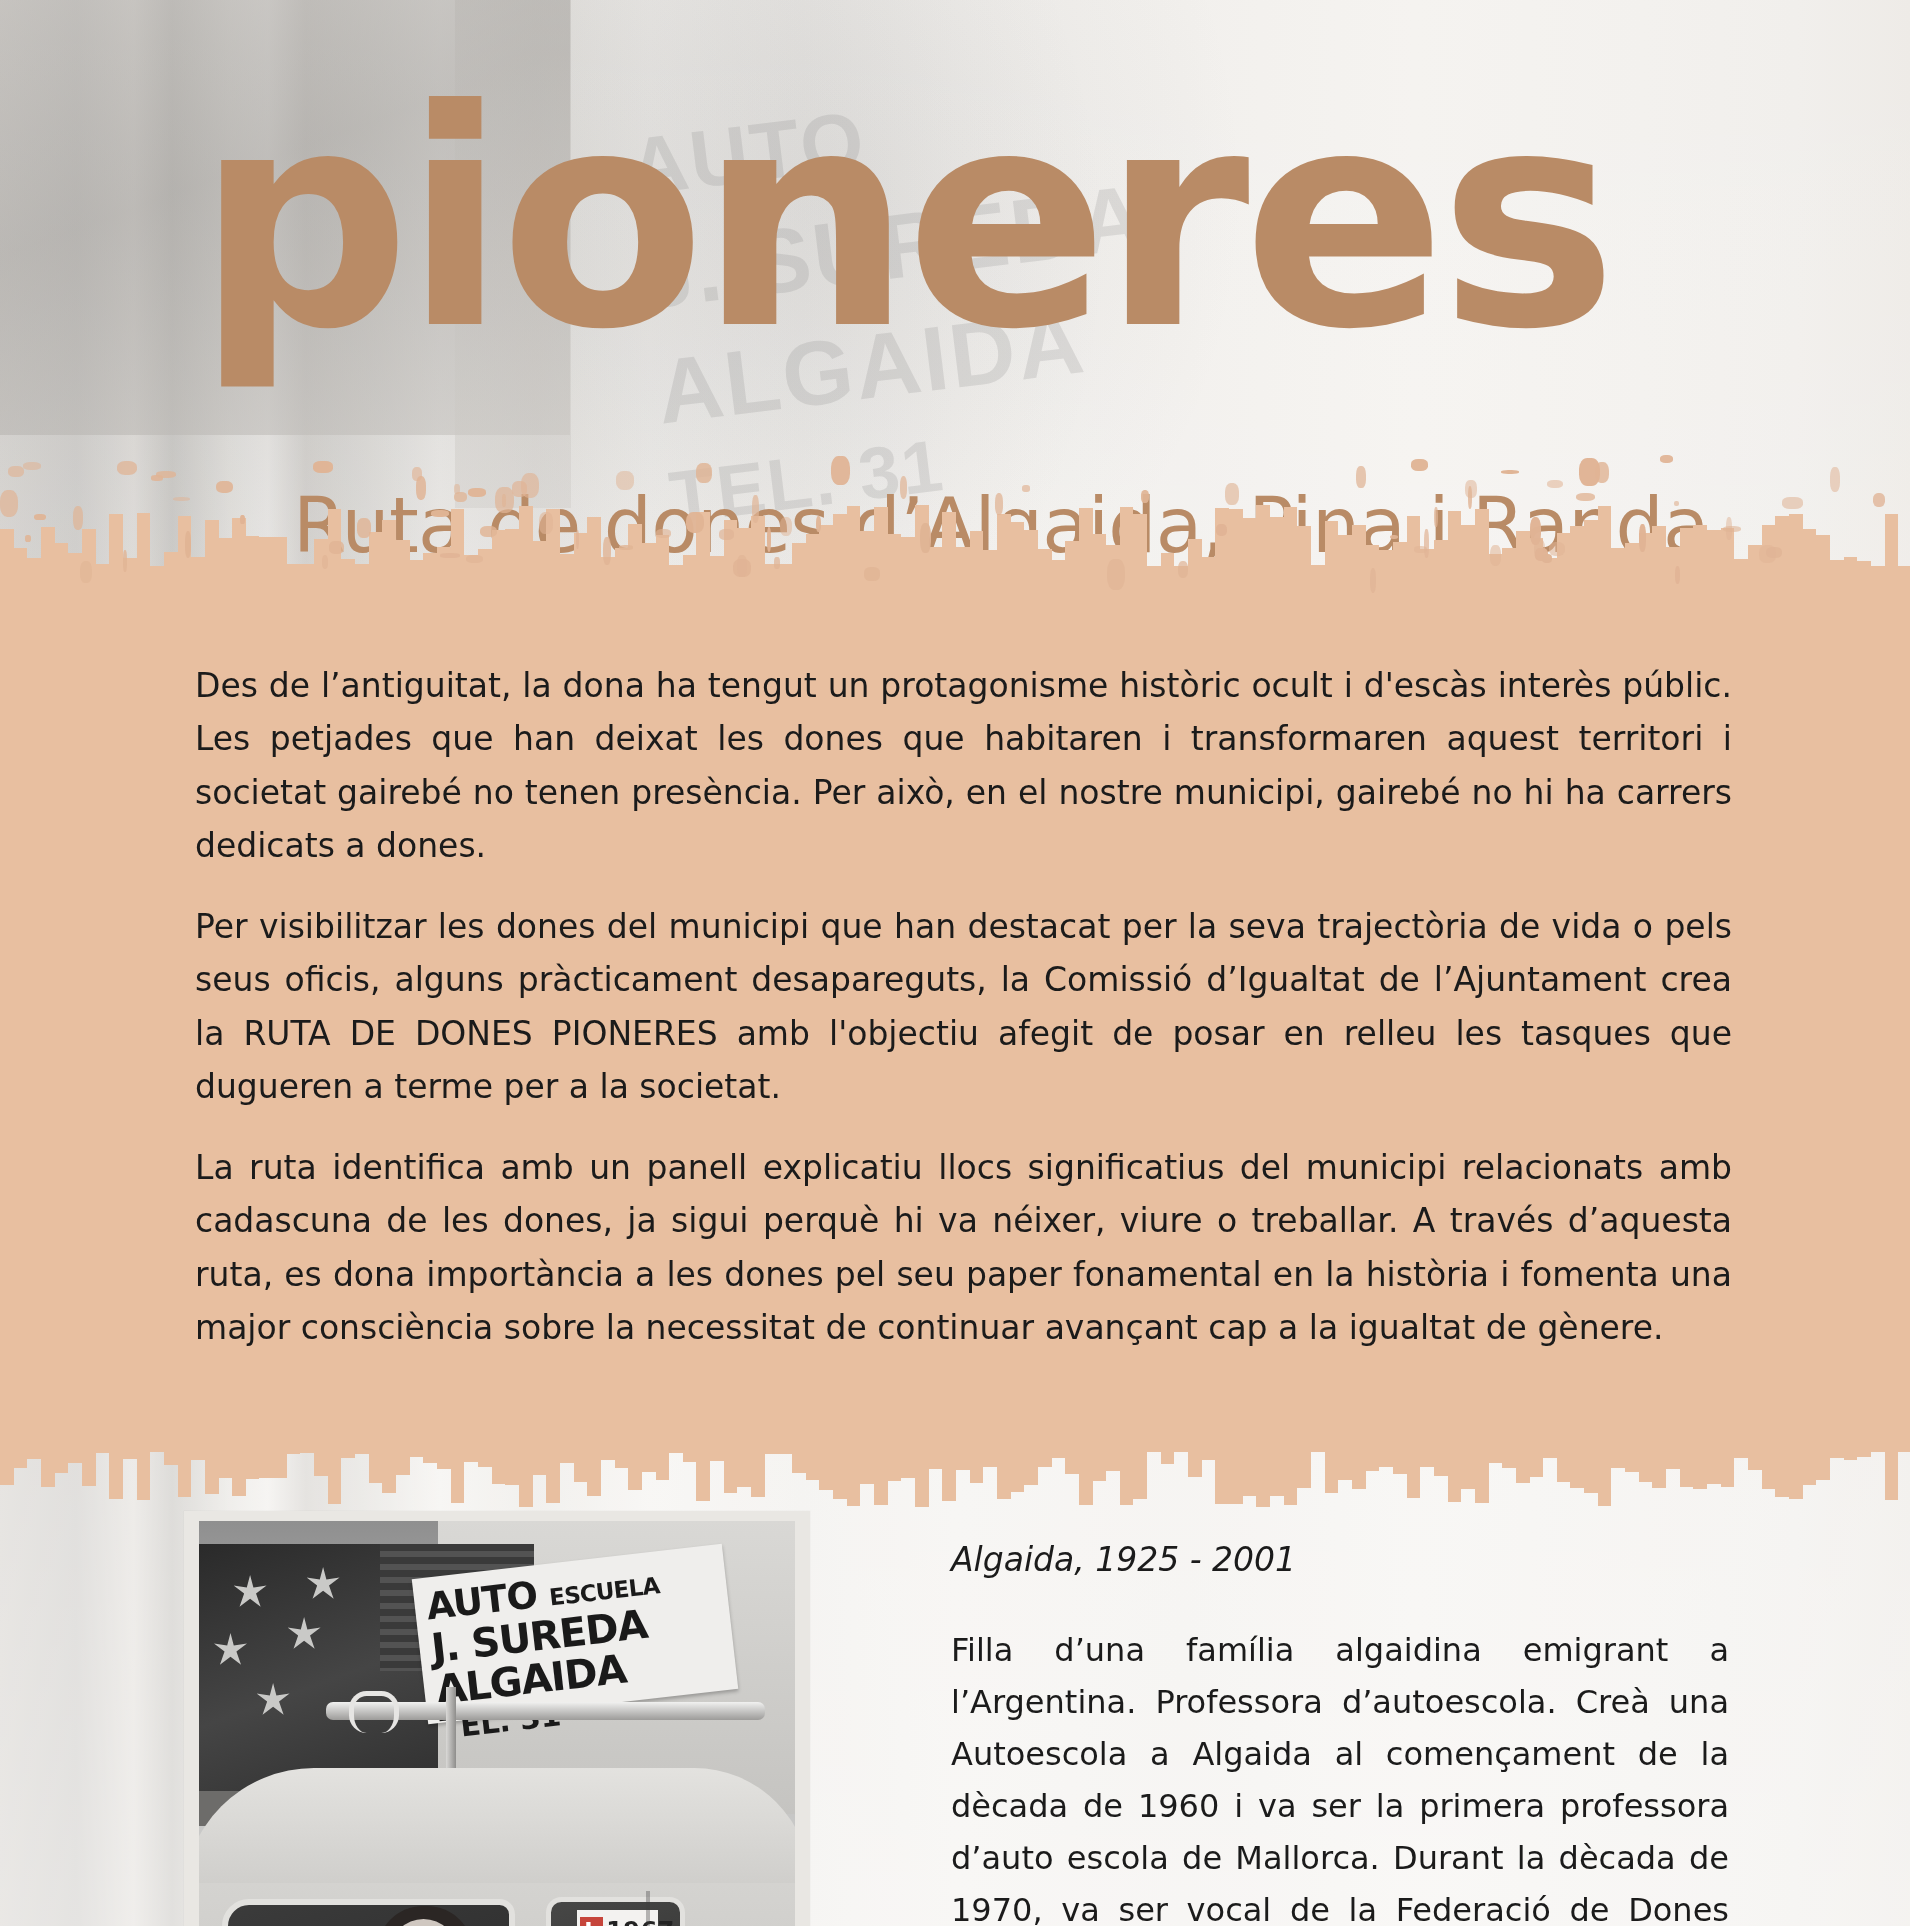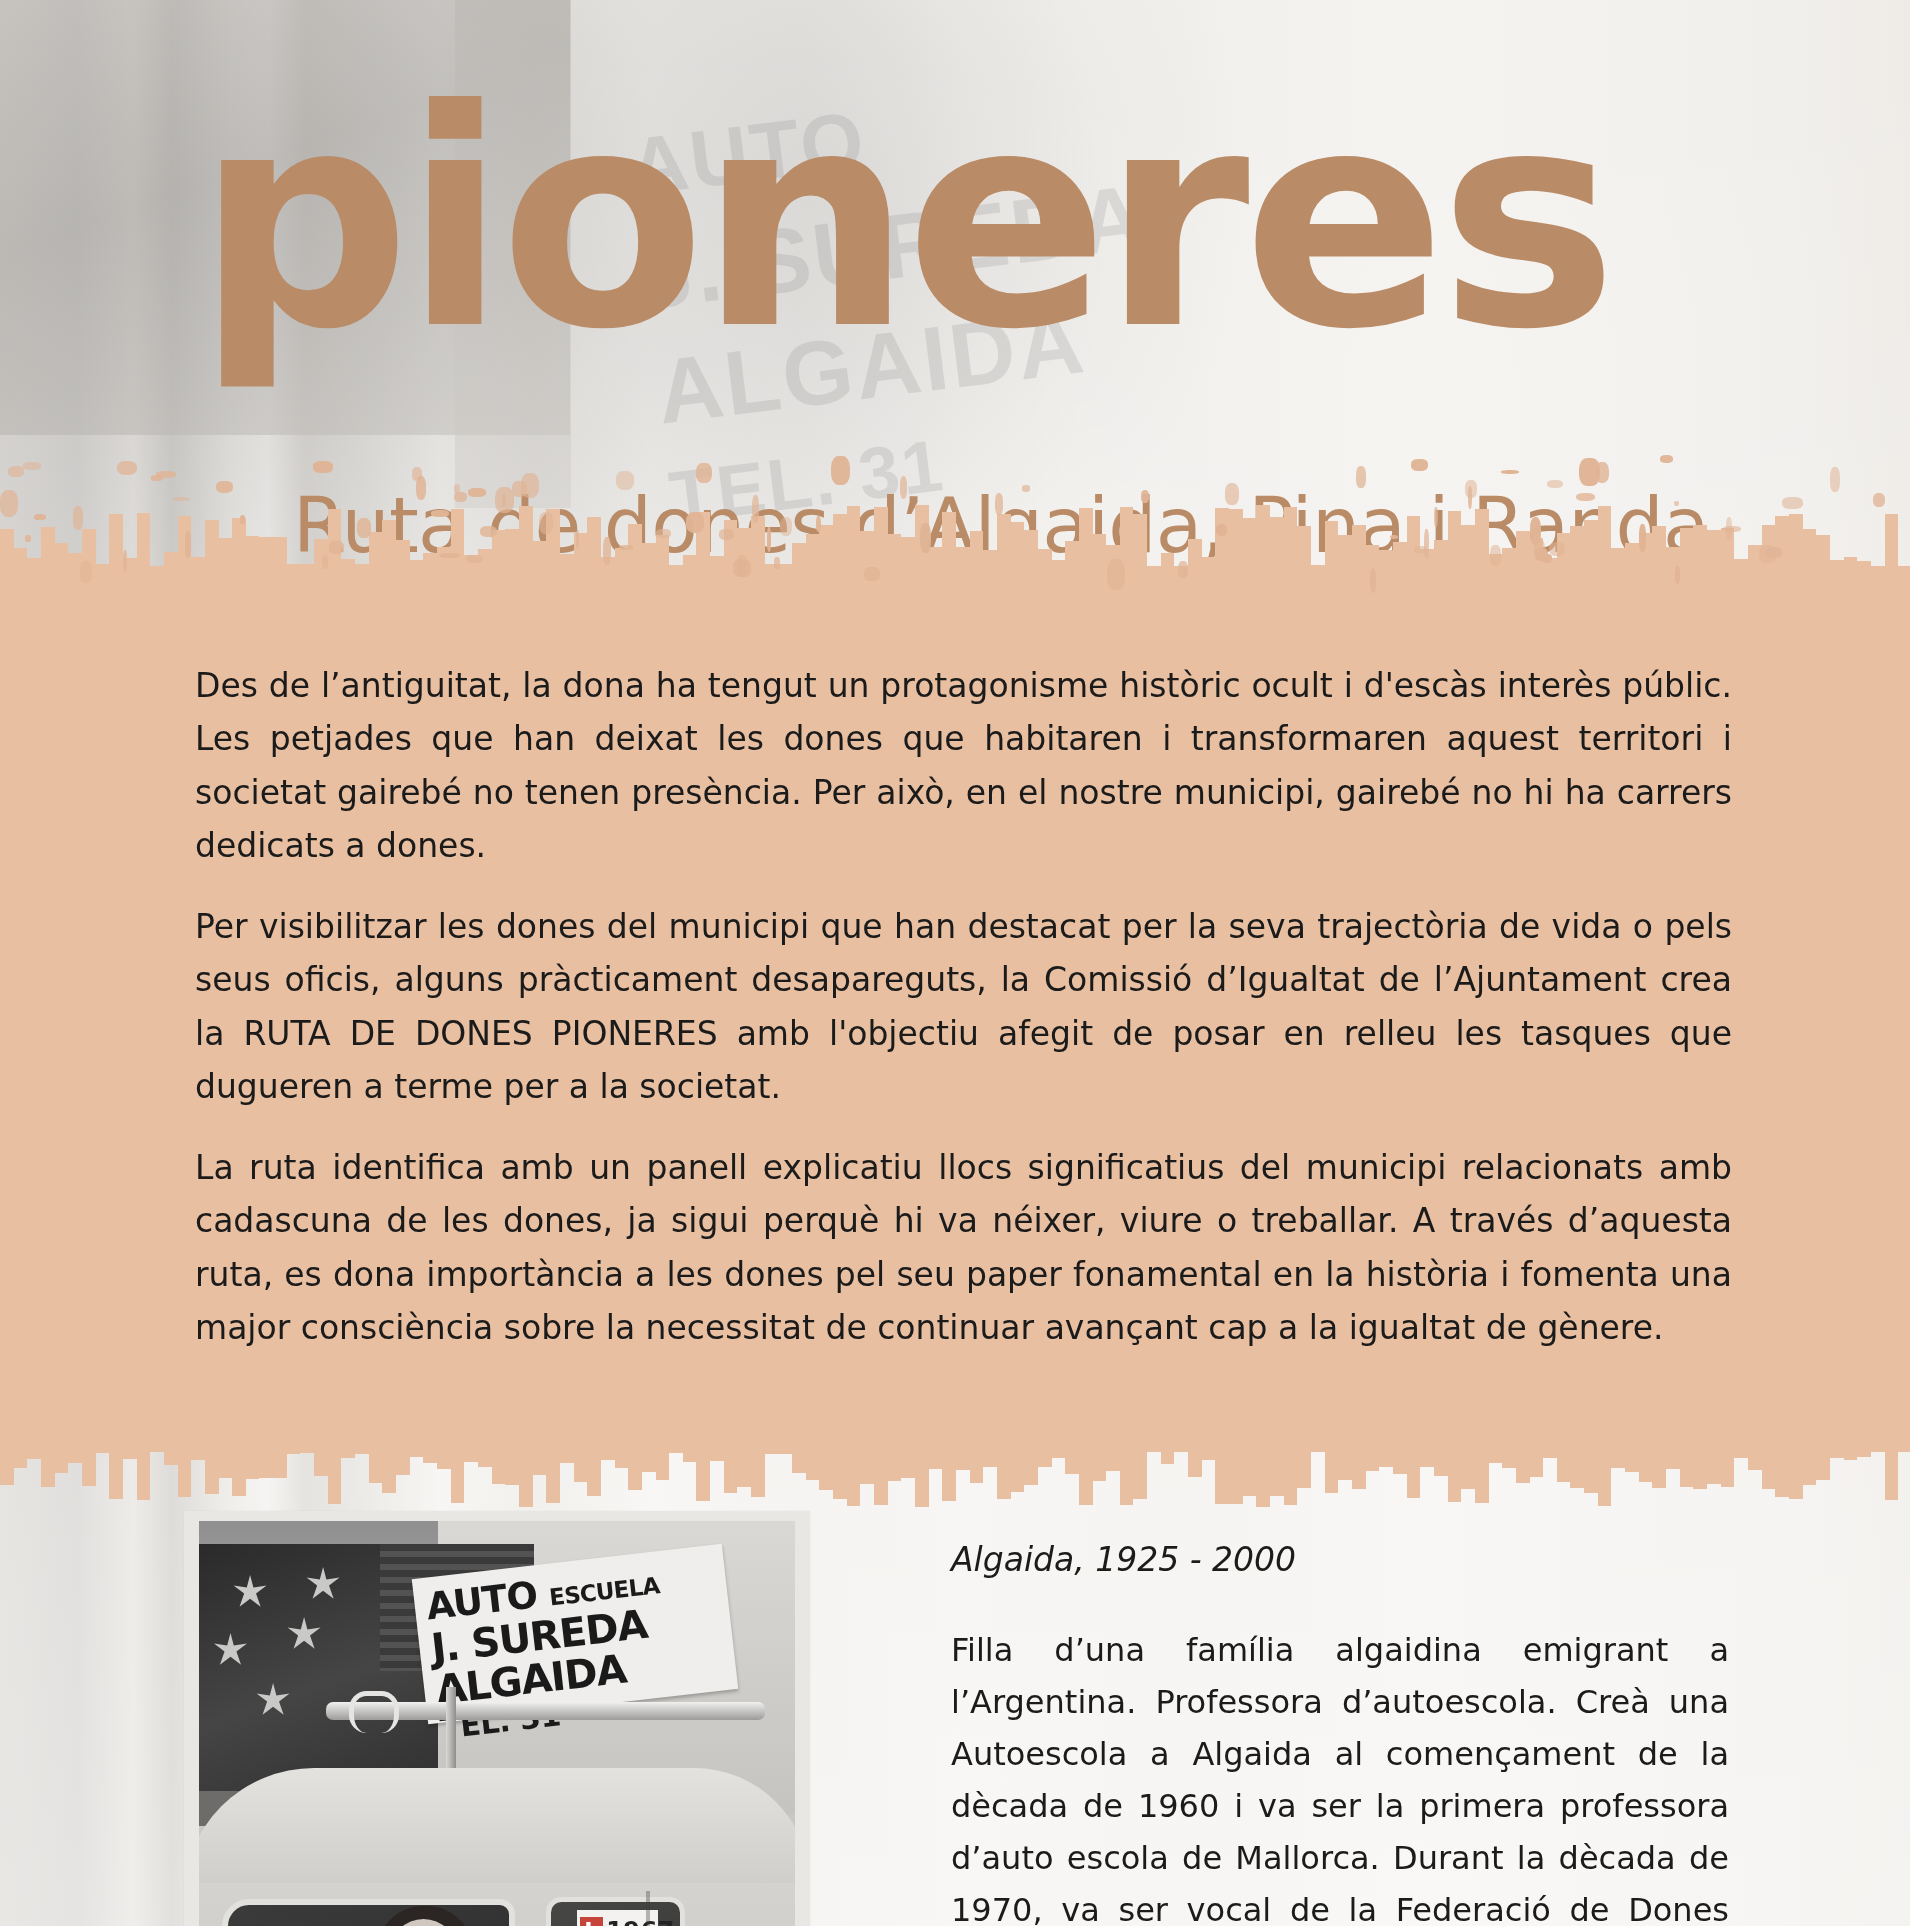--- a/index.html
+++ b/index.html
@@ -612,21 +612,21 @@
         <div class="ph-face"></div>
 
       </div>
 
       <div class="ph-door-seam"></div>
 
     </div>
   </div>
 
   <div class="bio">
-    <div class="bio-dates">Algaida, 1925 - 2000</div>
+    <div class="bio-dates">Algaida, 1925 - 2001</div>
     <div class="bio-body" id="bioText">
         <p>Filla d’una família algaidina emigrant a l’Argentina. Professora d’autoescola. Creà una Autoescola a Algaida al començament de la dècada de 1960 i va ser la primera professora d’auto escola de Mallorca. Durant la dècada de 1970, va ser vocal de la Federació de Dones Emprenedores de Mallorca. El seu mestratge esdevingué especialment simbòlic en una circumstància en la qual conduir era una funció majoritàriament masculina.</p>
       </div>
   </div>
 
 <div class="fleck" style="width: 3.1px; height: 18.6px; left: 576px; top: 530px; opacity: 0.77;"></div>
     <div class="fleck" style="width: 14px; height: 21.5px; left: 1225px; top: 483px; opacity: 0.63;"></div>
     <div class="fleck" style="width: 19px; height: 8px; left: 1576px; top: 493px; opacity: 0.79;"></div>
     <div class="fleck" style="width: 10.2px; height: 17.4px; left: 1178px; top: 561px; opacity: 0.71;"></div>
     <div class="fleck" style="width: 18.6px; height: 25.6px; left: 495px; top: 487px; opacity: 0.71;"></div>

